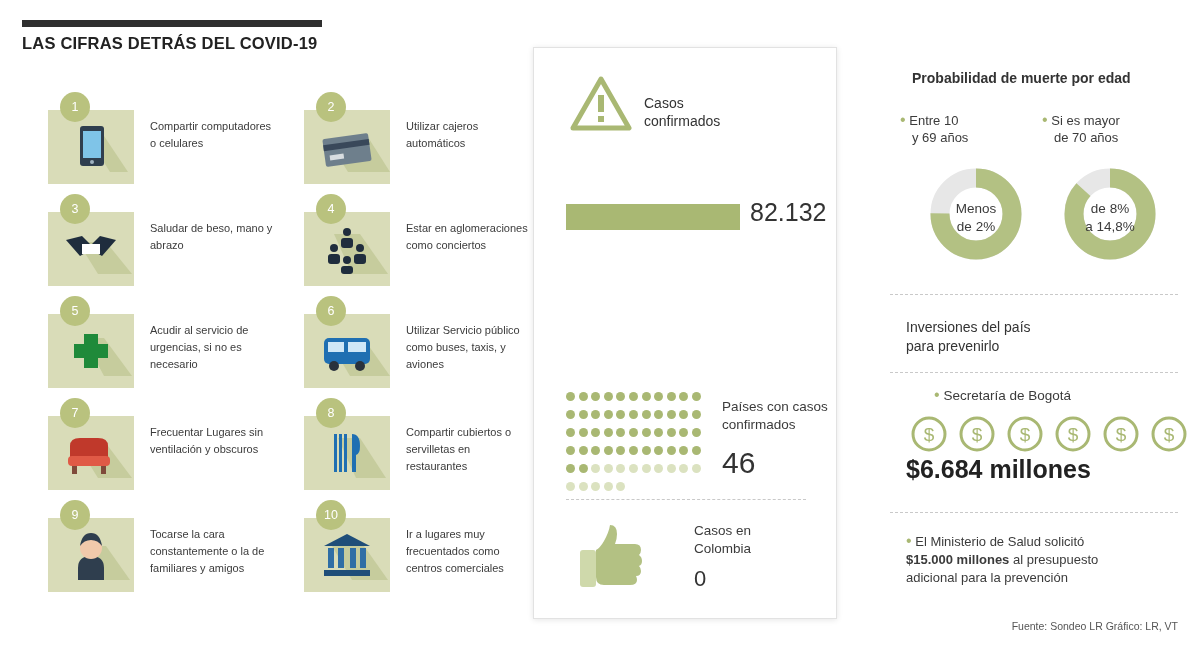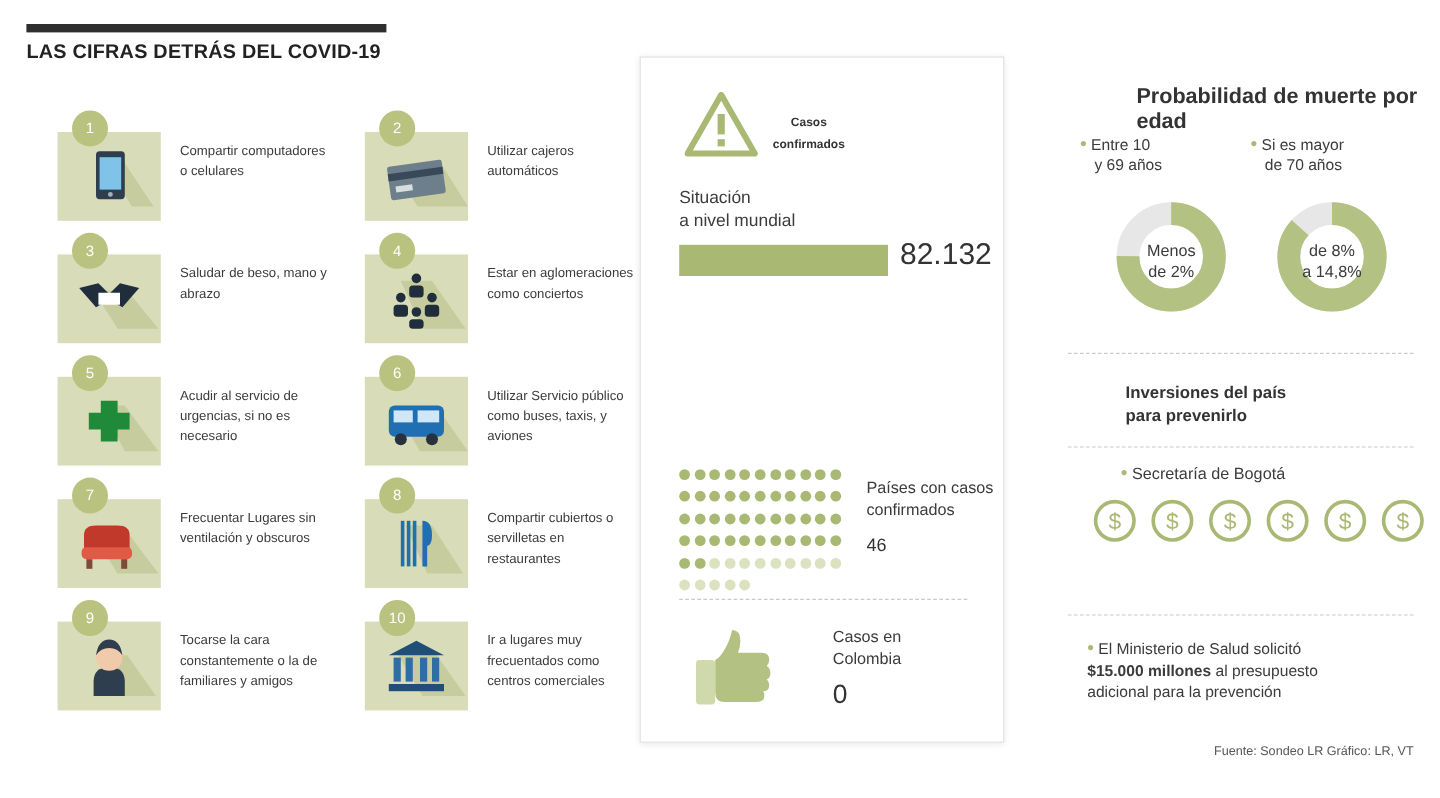--- a/index.html
+++ b/index.html
@@ -22,43 +22,43 @@
   .risk .num{position:absolute;left:38px;top:0px;width:30px;height:30px;border-radius:50%;
     background:#b9c27e;color:#fff;font-size:12.5px;display:flex;align-items:center;justify-content:center;z-index:3;}
   .risk .txt{position:absolute;left:128px;top:26px;width:125px;font-size:11px;line-height:17px;color:#3b3b3b;}
   .risk .gl{position:absolute;left:26px;top:18px;width:86px;height:74px;z-index:2;}
   .risk svg{display:block;}
 
   
   .card{position:absolute;left:533px;top:47px;width:302px;height:570px;background:#fff;
     border:1px solid #e2e2e2;box-shadow:0 1px 6px rgba(0,0,0,.10);}
   .card-warn{position:absolute;left:36px;top:28px;width:62px;height:56px;}
-  .card-warn-lbl{position:absolute;left:110px;top:46px;font-size:10px;font-weight:bold;line-height:18px;color:#333;text-align:center;}
+  .card-warn-lbl{position:absolute;left:110px;top:46px;font-size:14px;font-weight:normal;line-height:18px;color:#333;}
   .sit{position:absolute;left:32px;top:108px;font-size:14.5px;line-height:19px;color:#3b3b3b;}
   .bar{position:absolute;left:32px;top:156px;width:174px;height:26px;background:#a9b873;}
   .bar-val{position:absolute;left:216px;top:150px;font-size:25px;color:#333;}
   .deaths{position:absolute;left:32px;top:215px;width:217px;height:64px;border:1px solid #cfcfcf;}
   .deaths-lbl{position:absolute;left:20px;top:12px;font-size:14px;line-height:19px;color:#3b3b3b;}
   .deaths-tick{position:absolute;left:129px;top:17px;width:6px;height:30px;background:#a9b873;}
   .deaths-val{position:absolute;left:145px;top:14px;font-size:23px;color:#333;}
   .dots{position:absolute;left:32px;top:343px;width:140px;}
   .dots span{display:inline-block;width:9px;height:9px;border-radius:50%;background:#a9b873;margin:0 3.6px 4.4px 0;}
   .dots span.pale{background:#dbe2c0;}
   .dots-lbl{position:absolute;left:188px;top:350px;font-size:13.5px;line-height:18px;color:#3b3b3b;}
-  .dots-val{position:absolute;left:188px;top:398px;font-size:15px;color:#333;}
+  .dots-val{position:absolute;left:188px;top:398px;font-size:30px;color:#333;}
   .dash{position:absolute;left:32px;top:451px;width:240px;border-top:1px dashed #c9c9c9;}
   .thumb{position:absolute;left:40px;top:468px;width:78px;height:78px;}
   .col-lbl{position:absolute;left:160px;top:474px;font-size:13.5px;line-height:18px;color:#3b3b3b;}
   .col-val{position:absolute;left:160px;top:518px;font-size:22px;color:#333;}
-  .r-title{position:absolute;font-size:18px;font-weight:bold;color:#333;margin-left:35px;}
+  .r-title{position:absolute;font-size:14px;font-weight:bold;color:#333;}
   .legend{position:absolute;font-size:13px;line-height:17px;color:#3b3b3b;}
   .legend .bullet{color:#a9b873;font-size:16px;line-height:10px;}
   .donut-lbl{position:absolute;text-align:center;font-size:13.5px;line-height:18px;color:#3b3b3b;}
   .rdash{position:absolute;border-top:1px dashed #c9c9c9;}
-  .inv-title{position:absolute;font-size:14px;font-weight:bold;line-height:19px;color:#333;margin-left:32px;}
+  .inv-title{position:absolute;font-size:14px;font-weight:normal;line-height:19px;color:#333;}
   .inv-item{position:absolute;font-size:13.5px;color:#3b3b3b;}
   .money-row{position:absolute;left:910px;top:415px;}
   .money-row svg{margin-right:4px;}
   .money-val{position:absolute;left:906px;top:455px;font-size:25px;font-weight:bold;color:#222;}
   .note{position:absolute;left:906px;top:532px;width:272px;font-size:13px;line-height:18px;color:#3b3b3b;}
   .note b{font-weight:bold;}
   .source{position:absolute;right:22px;top:620px;font-size:10.5px;color:#555;}
 </style>
 </head>
 <body>
@@ -233,24 +233,20 @@
         <path d="M31 3 L59 52 L3 52 Z" fill="none" stroke="#a9b873" stroke-width="5" stroke-linejoin="round"></path>
         <rect x="28" y="19" width="6" height="17" fill="#a9b873"></rect>
         <rect x="28" y="40" width="6" height="6" fill="#a9b873"></rect>
       </svg>
     </div>
     <div class="card-warn-lbl">
       <div>Casos</div>
       <div>confirmados</div>
     </div>
 
-    <div class="sit">
-      <div>Situación</div>
-      <div>a nivel mundial</div>
-    </div>
     <div class="bar"></div>
     <div class="bar-val">82.132</div>
 
 
     <div class="dots" id="dot-grid"><span></span><span></span><span></span><span></span><span></span><span></span><span></span><span></span><span></span><span></span><span></span><span></span><span></span><span></span><span></span><span></span><span></span><span></span><span></span><span></span><span></span><span></span><span></span><span></span><span></span><span></span><span></span><span></span><span></span><span></span><span></span><span></span><span></span><span></span><span></span><span></span><span></span><span></span><span></span><span></span><span></span><span></span><span></span><span></span><span></span><span></span><span class="pale"></span><span class="pale"></span><span class="pale"></span><span class="pale"></span><span class="pale"></span><span class="pale"></span><span class="pale"></span><span class="pale"></span><span class="pale"></span><span class="pale"></span><span class="pale"></span><span class="pale"></span><span class="pale"></span><span class="pale"></span></div>
     <div class="dots-lbl">
       <div>Países con casos</div>
       <div>confirmados</div>
     </div>
     <div class="dots-val">46</div>
@@ -331,20 +327,21 @@
         </svg></span><span style="margin-right: 6px;"><svg width="38" height="38" viewBox="0 0 38 38">
           <circle cx="19" cy="19" r="16" fill="none" stroke="#a9b873" stroke-width="3"></circle>
           <text x="19" y="26" text-anchor="middle" font-size="19" font-family="Liberation Sans, sans-serif" fill="#a9b873">$</text>
         </svg></span><span style="margin-right: 6px;"><svg width="38" height="38" viewBox="0 0 38 38">
           <circle cx="19" cy="19" r="16" fill="none" stroke="#a9b873" stroke-width="3"></circle>
           <text x="19" y="26" text-anchor="middle" font-size="19" font-family="Liberation Sans, sans-serif" fill="#a9b873">$</text>
         </svg></span><span style="margin-right: 6px;"><svg width="38" height="38" viewBox="0 0 38 38">
           <circle cx="19" cy="19" r="16" fill="none" stroke="#a9b873" stroke-width="3"></circle>
           <text x="19" y="26" text-anchor="middle" font-size="19" font-family="Liberation Sans, sans-serif" fill="#a9b873">$</text>
         </svg></span></div>
+  <div class="money-val">$6.684 millones</div>
 
   <div class="rdash" style="left:890px;top:512px;width:288px;"></div>
 
   <div class="note">
     <span class="bullet" style="color:#a9b873;font-size:16px;">•</span>
     <span>El Ministerio de Salud solicitó</span><br>
     <b>$15.000 millones</b><span> al presupuesto</span><br>
     <span>adicional para la prevención</span>
   </div>
 

